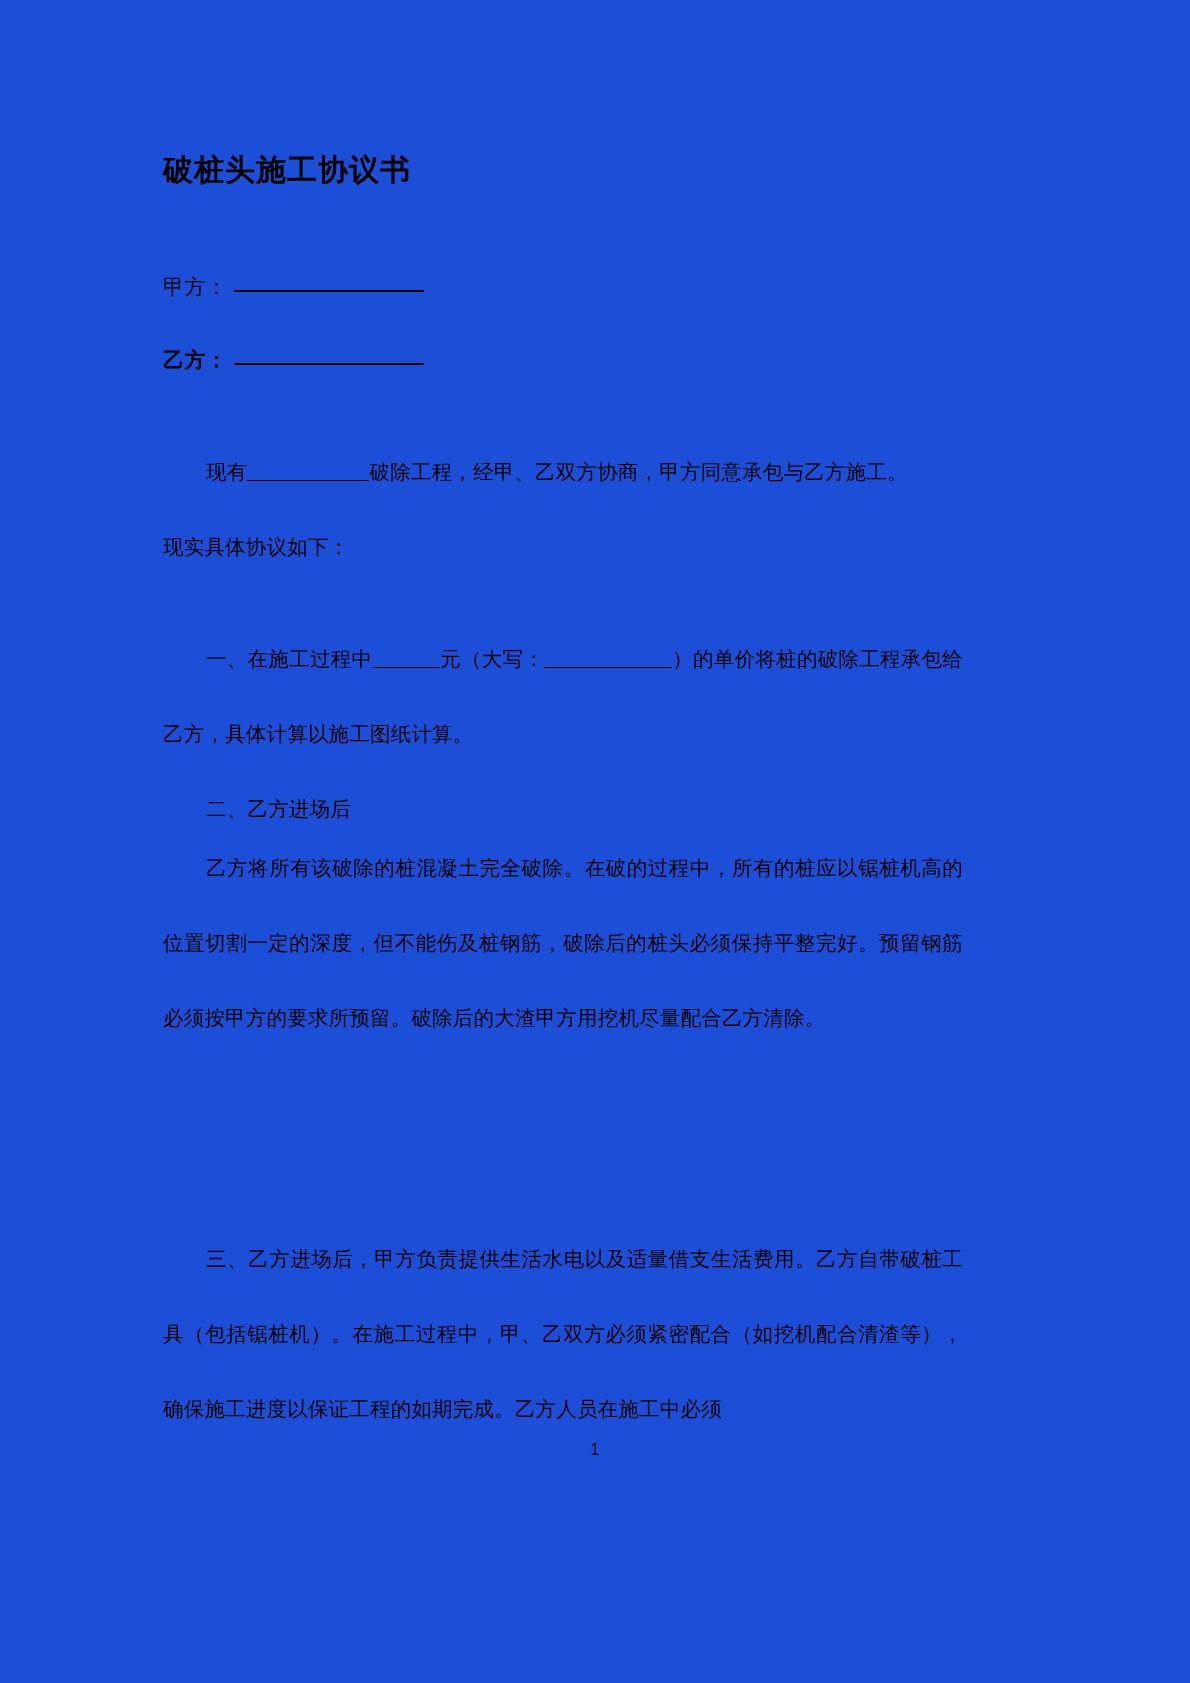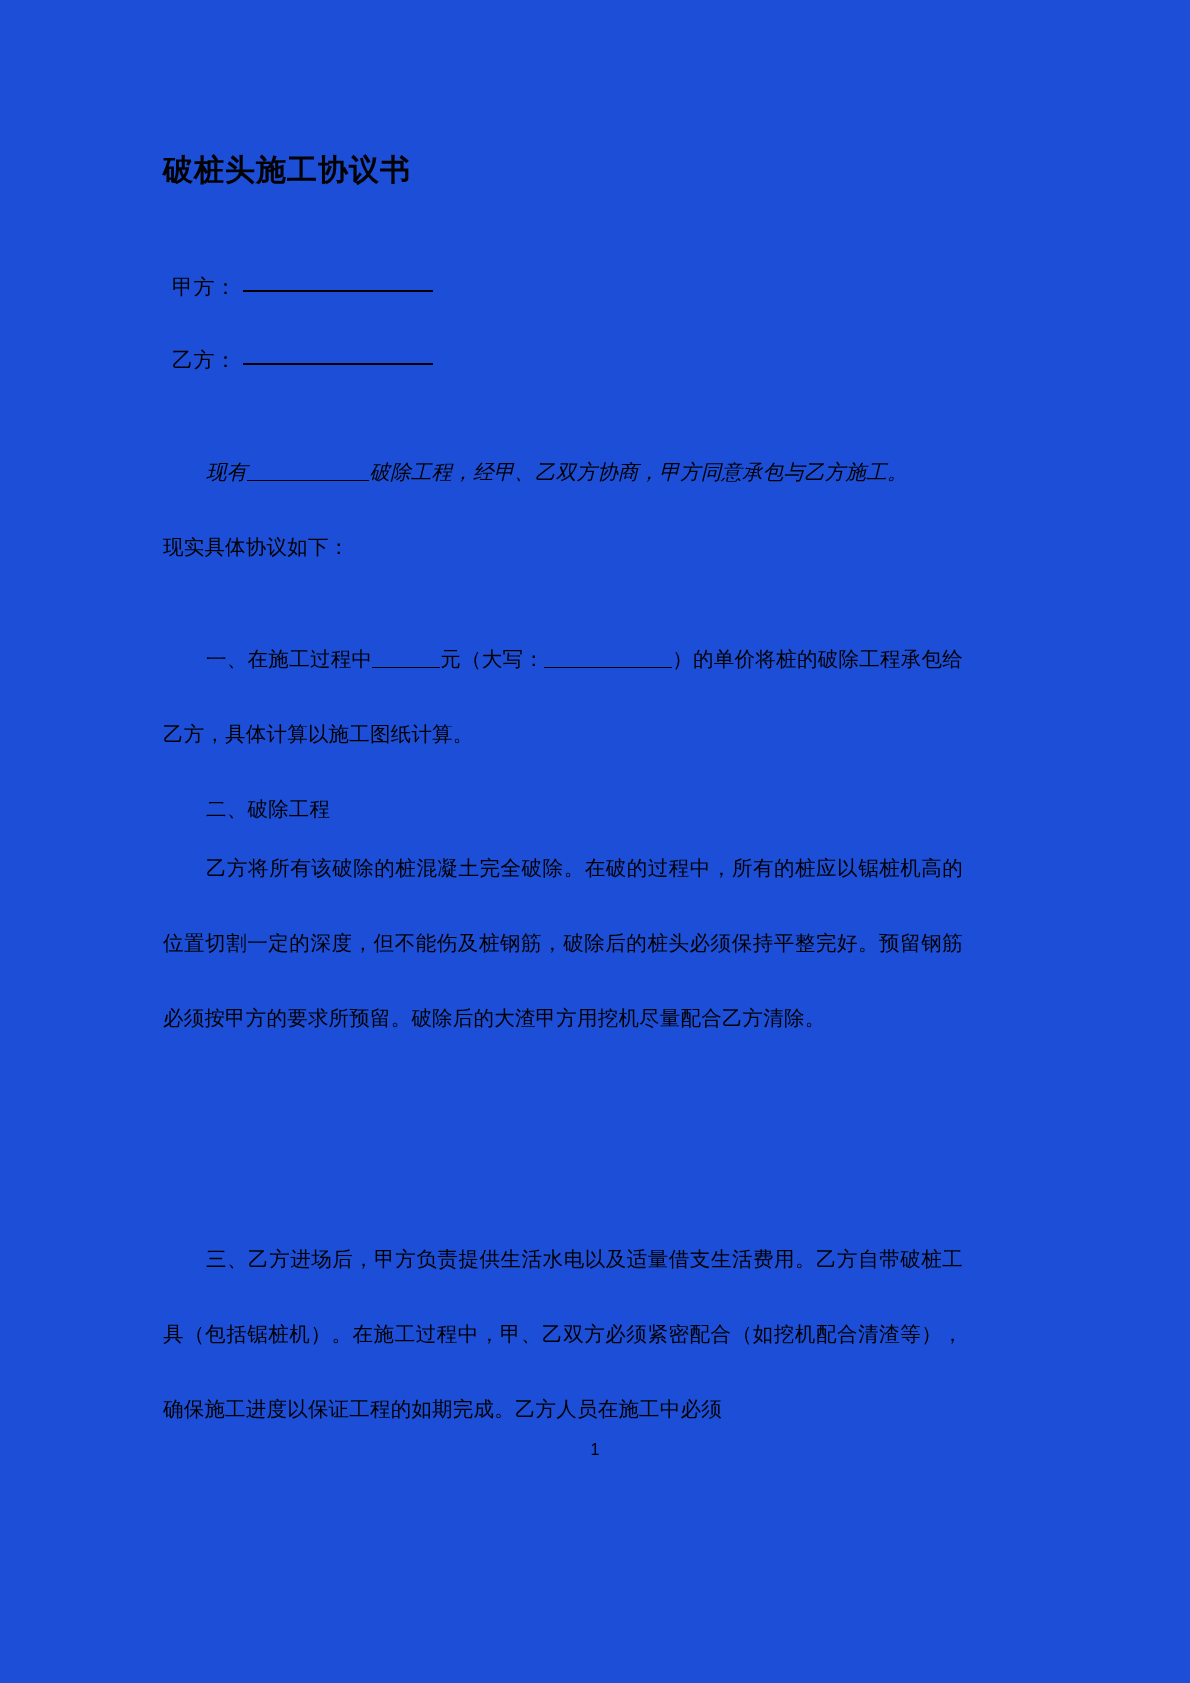--- a/index.html
+++ b/index.html
@@ -36,51 +36,51 @@
     position: absolute;
     left: 0;
     top: 152px;
     white-space: nowrap;
     line-height: 1.2;
   }
 
   
   .party-line {
     position: absolute;
-    left: 9px;
+    left: 0;
     font-size: 21px;
     line-height: 1.1;
     white-space: nowrap;
     letter-spacing: 0.5px;
   }
   .party-line .label { display: inline; }
   .party-line .blank {
     display: inline-block;
     width: 190px;
     border-bottom: 2px solid #000;
     vertical-align: 2px;
     margin-left: 6px;
   }
   #party-a { top: 275px; }
-  #party-b { top: 348px; }
+  #party-b { top: 348px; font-weight: bold; }
 
   
   .para {
     position: absolute;
     left: 0;
     width: 800px;
     font-size: 20.5px;
     line-height: 75px;
     text-align: justify;
     text-justify: inter-ideograph;
     letter-spacing: 0.2px;
     margin: 0;
   }
   .para.indent { text-indent: 2.1em; }
-  .para.nowrapline { white-space: nowrap; font-style: italic; }
+  .para.nowrapline { white-space: nowrap; }
 
   .blank-inline {
     display: inline-block;
     border-bottom: 1.6px solid #000;
     vertical-align: -2px;
   }
   .b-sm { width: 68px; }
   .b-md { width: 122px; }
   .b-lg { width: 128px; }
 
@@ -121,21 +121,21 @@
     <p class="para indent nowrapline" id="p-intro">
       <span>现有</span><span class="blank-inline b-md"></span><span>破除工程，经甲、乙双方协商，甲方同意承包与乙方施工。</span>
     </p>
 
     <p class="para" id="p-agree-lead">现实具体协议如下：</p>
 
     <p class="para indent" id="p-sec1">
       <span>一、在施工过程中</span><span class="blank-inline b-sm"></span><span>元（大写：</span><span class="blank-inline b-lg"></span><span>）的单价将桩的破除工程承包给乙方，具体计算以施工图纸计算。</span>
     </p>
 
-    <p class="para indent" id="p-sec2-head">二、破除工程</p>
+    <p class="para indent" id="p-sec2-head">二、乙方进场后</p>
 
     <p class="para indent" id="p-sec2-body">乙方将所有该破除的桩混凝土完全破除。在破的过程中，所有的桩应以锯桩机高的位置切割一定的深度，但不能伤及桩钢筋，破除后的桩头必须保持平整完好。预留钢筋必须按甲方的要求所预留。破除后的大渣甲方用挖机尽量配合乙方清除。</p>
 
     <p class="para indent" id="p-sec3">三、乙方进场后，甲方负责提供生活水电以及适量借支生活费用。乙方自带破桩工具（包括锯桩机）。在施工过程中，甲、乙双方必须紧密配合（如挖机配合清渣等），确保施工进度以保证工程的如期完成。乙方人员在施工中必须</p>
 
   </div>
 
   <div class="page-number">1</div>
 </div>
 

